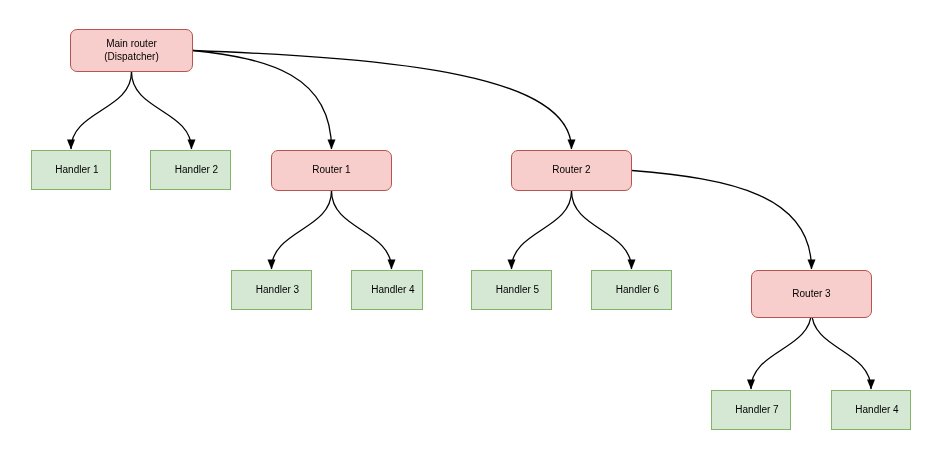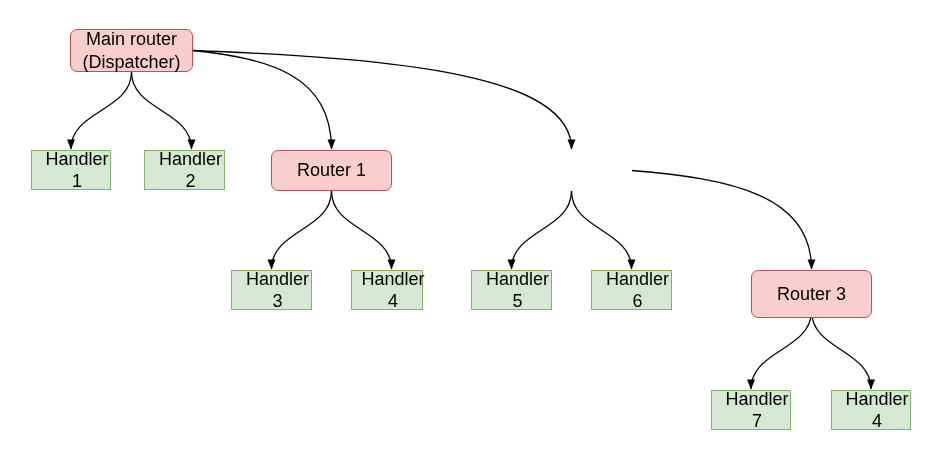--- a/index.html
+++ b/index.html
@@ -22,21 +22,21 @@
     stroke: var(--edge-color, #000000);
     stroke-width: 1.3;
   }
   #arrowhead-path { fill: var(--edge-color, #000000); }
   .node {
     position: absolute;
     box-sizing: border-box;
     display: flex;
     align-items: center;
     justify-content: center;
-    font-size: 18px;
+    font-size: 10px;
     color: #000000;
     line-height: 1.25;
   }
   .node.router {
     background: var(--router-fill, #f8cecc);
     border: 1.3px solid var(--router-stroke, #b85450);
     border-radius: 7px;
   }
   .node.handler {
     background: var(--handler-fill, #d5e8d4);
@@ -73,25 +73,28 @@
       </g>
   </svg>
 
 <div class="node router" style="left: 70px; top: 29px; width: 123px; height: 43px;">
       <span class="node-label">Main router
 (Dispatcher)</span>
     </div>
     <div class="node handler" style="left: 31px; top: 150px; width: 80px; height: 40px;">
       <span class="node-label">Handler 1</span>
     </div>
-    <div class="node handler" style="left: 144px; top: 150px; width: 81px; height: 40px;">
+    <div class="node handler" style="left: 150px; top: 150px; width: 81px; height: 40px;">
       <span class="node-label">Handler 2</span>
     </div>
     <div class="node router" style="left: 271px; top: 150px; width: 121px; height: 41px;">
       <span class="node-label">Router 1</span>
+    </div>
+    <div class="node router" style="left: 511px; top: 150px; width: 121px; height: 41px;">
+      <span class="node-label">Router 2</span>
     </div>
     <div class="node handler" style="left: 231px; top: 270px; width: 81px; height: 40px;">
       <span class="node-label">Handler 3</span>
     </div>
     <div class="node handler" style="left: 351px; top: 270px; width: 72px; height: 40px;">
       <span class="node-label">Handler 4</span>
     </div>
     <div class="node handler" style="left: 471px; top: 270px; width: 81px; height: 40px;">
       <span class="node-label">Handler 5</span>
     </div>

